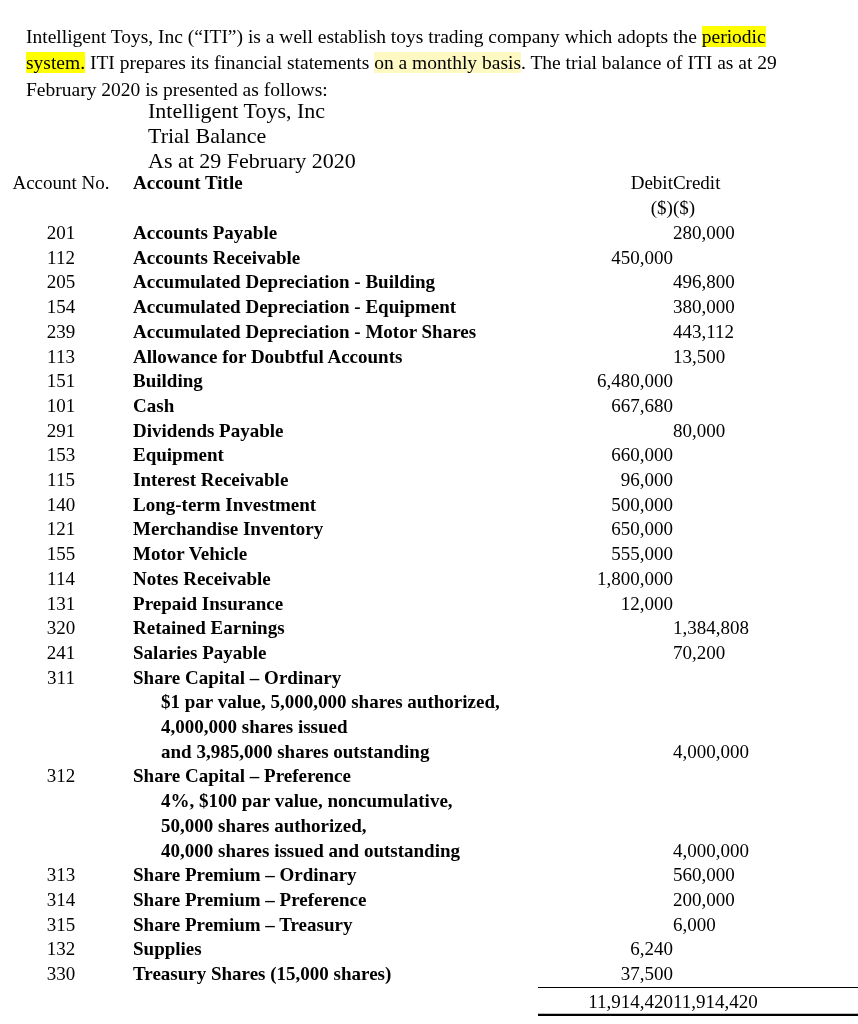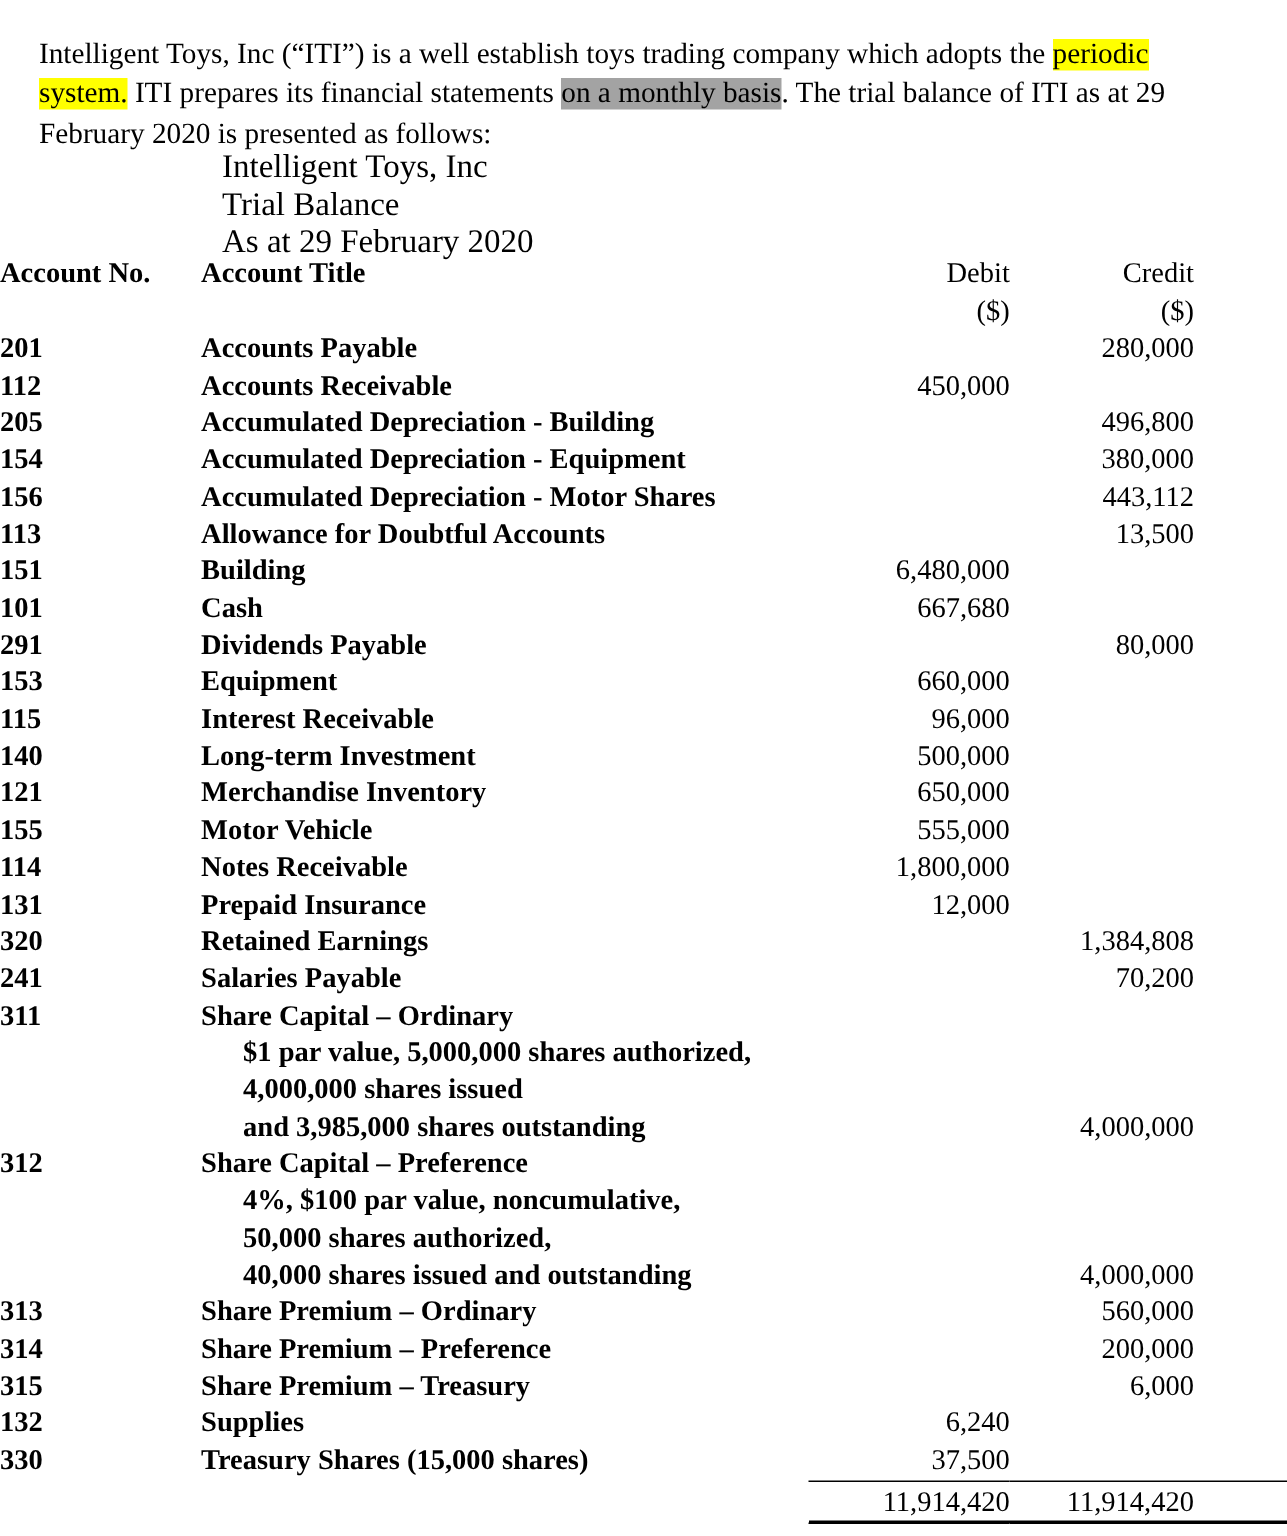--- a/index.html
+++ b/index.html
@@ -25,21 +25,21 @@
   .intro {
     position: absolute;
     left: 26px;
     top: 4px;
     width: 790px;
     font-size: 19.5px;
     line-height: 26.5px;
     text-align: left;
   }
   .hl-yellow { background: #ffff00; }
-  .hl-green  { background: #a3a3a3; }
+  .hl-green  { background: #fef9c3; }
 
   
   .heading-block {
     position: absolute;
     left: 148px;
     top: 99px;
     font-size: 22px;
     line-height: 24.8px;
   }
   .heading-block div { white-space: nowrap; }
@@ -55,38 +55,36 @@
   }
   .tbl td {
     padding: 0;
     vertical-align: baseline;
     height: 24.7px;
     line-height: 24.7px;
     white-space: nowrap;
   }
   .c-no {
     width: 137px;
-    text-align: left;
+    text-align: center;
     padding-right: 0 !important;
-    font-weight: bold;
   }
   .c-title {
     width: 400px;
     text-align: left;
     padding-left: 11px !important;
     font-weight: bold;
   }
   .c-debit {
     width: 165px;
     text-align: right;
     padding-right: 0 !important;
   }
   .c-credit {
     width: 146px;
-    text-align: right;
     padding-right: 62px !important;
   }
 
   .hdr td { height: 25px; }
   .sub-indent { padding-left: 39px !important; }
 
   
   .rule-top .c-debit,
   .rule-top .c-credit {
     border-bottom: 1.4px solid #000;
@@ -146,21 +144,21 @@
           <td class="c-debit"></td>
           <td class="c-credit">496,800</td>
         </tr>
         <tr>
           <td class="c-no">154</td>
           <td class="c-title">Accumulated Depreciation - Equipment</td>
           <td class="c-debit"></td>
           <td class="c-credit">380,000</td>
         </tr>
         <tr>
-          <td class="c-no">156</td>
+          <td class="c-no">239</td>
           <td class="c-title">Accumulated Depreciation - Motor Shares</td>
           <td class="c-debit"></td>
           <td class="c-credit">443,112</td>
         </tr>
         <tr>
           <td class="c-no">113</td>
           <td class="c-title">Allowance for Doubtful Accounts</td>
           <td class="c-debit"></td>
           <td class="c-credit">13,500</td>
         </tr>

